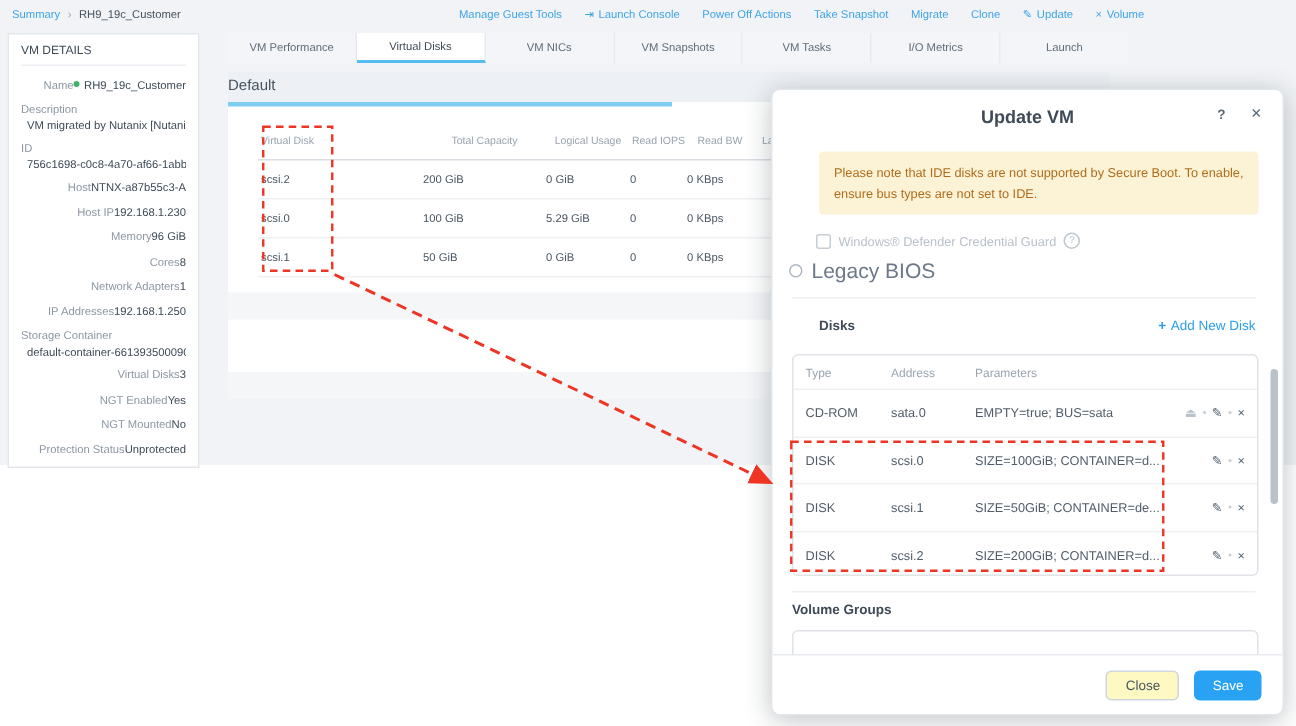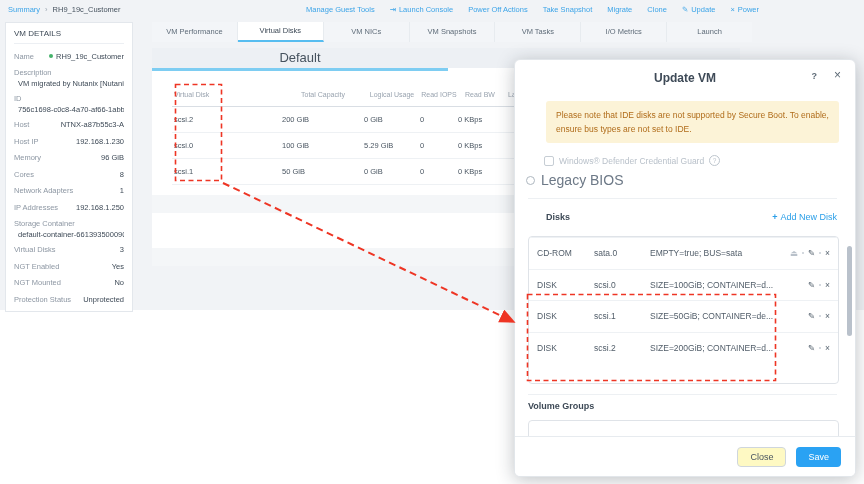--- a/index.html
+++ b/index.html
@@ -12,39 +12,39 @@
   .crumb .sec{color:#3ca4e8;cursor:pointer}
   .crumb .sep{color:#9aa5b0}
   .crumb .cur{color:#46525e}
   .actions{position:absolute;left:306px;top:0;height:18px;display:flex;align-items:center;gap:15px;font-size:7.5px;color:#3ca4e8;white-space:nowrap}
   .action{display:flex;align-items:center;gap:3px;cursor:pointer}
   .action .ic{font-size:7.5px}
 
   
   .sidebar{position:absolute;left:5px;top:22px;width:128px;height:290px;background:#fff;border:1px solid #e3e7ec;box-sizing:border-box;padding:6px 8px;font-size:7.5px;overflow:hidden}
   .sb-title{color:#3e4a57;font-size:8px;padding-bottom:5px;border-bottom:1px solid #eceff3;margin-bottom:4px}
-  .sb-row{display:flex;justify-content:space-between;align-items:center;height:16.5px}
+  .sb-row{display:flex;justify-content:flex-end;align-items:center;height:16.5px}
   .sb-row .lb{color:#8d97a3;white-space:nowrap}
   .sb-row .val{color:#3e4a57;text-align:right;white-space:nowrap}
   .sb-block{height:26px;padding-top:2px;box-sizing:border-box}
   .sb-block .lb{color:#8d97a3;height:12px;line-height:12px}
   .sb-block .val{color:#3e4a57;white-space:nowrap;overflow:hidden;padding-left:4px}
   .link{color:#3ca4e8;cursor:pointer}
   .gdot{display:inline-block;width:4px;height:4px;border-radius:50%;background:#44b16a;margin-right:3px;vertical-align:1px}
 
   
   .tabs{position:absolute;left:152px;top:22px;width:600px;height:20px;background:#f3f5f8;display:flex}
   .tab{flex:1;text-align:center;line-height:20px;font-size:7.5px;color:#5f6c79;border-right:1px solid #e7ebef;box-sizing:border-box;cursor:pointer;white-space:nowrap;overflow:hidden}
   .tab:last-child{border-right:none}
   .tab.active{background:#fff;border-bottom:2px solid #57bdf0;color:#3e4a57;line-height:18px}
 
   
   .tablecard{position:absolute;left:152px;top:48px;width:588px;height:218px;background:#fff}
   .subbar{position:absolute;left:0;top:0;width:588px;height:20px;background:#edf0f4}
-  .subtab{position:absolute;left:0;top:0;width:296px;height:20px;line-height:20px;text-align:center;font-size:13px;color:#46525e;cursor:pointer}
+  .subtab{position:absolute;left:0;top:0;width:296px;height:20px;line-height:20px;font-size:10px;color:#46525e;cursor:pointer}
   .subline{position:absolute;left:0;top:20px;width:296px;height:3px;background:#7ecdf2}
   .stripe1{position:absolute;left:0;top:147px;width:588px;height:18px;background:#f4f6f8}
   .stripe2{position:absolute;left:0;top:200px;width:588px;height:18px;background:#f4f6f8}
   .tbl{position:absolute;left:20px;top:23px;width:548px}
   .thead{display:flex;height:36px;align-items:flex-end;padding-bottom:8px;box-sizing:border-box;border-bottom:1px solid #d9dee4;font-size:7px;color:#99a3af}
   .trow{display:flex;height:25px;align-items:center;border-bottom:1px solid #eef1f4;font-size:7.5px;color:#4a5662}
   .c1{width:110px;padding-left:2px;box-sizing:border-box}
   .c2{width:82px}.c3{width:56px}.c4{width:38px}.c5{width:44px}
   .c6{flex:1;padding-left:6px;white-space:nowrap;overflow:hidden}
   .thead .c2,.thead .c3,.thead .c4,.thead .c5{text-align:center;white-space:nowrap}
@@ -113,21 +113,21 @@
       </span>
     <span class="action">
         <span>Clone</span>
       </span>
     <span class="action">
         <span class="ic">✎</span>
         <span>Update</span>
       </span>
     <span class="action">
         <span class="ic">×</span>
-        <span>Power</span>
+        <span>Volume</span>
       </span>
   </div>
 </div>
 
 <div class="sidebar">
   <div class="sb-title">VM DETAILS</div>
   <div class="sb-row">
     <span class="lb">Name</span>
     <span class="val"><span class="gdot"></span><span>RH9_19c_Customer</span></span>
   </div>
@@ -258,20 +258,25 @@
 
   <div class="mdiv" style="top:138px"></div>
 
   <div class="disks-head">Disks</div>
   <div class="add-disk">
     <span class="plus">+</span>
     <span>Add New Disk</span>
   </div>
 
   <div class="dtable">
+    <div class="drow dhead">
+      <div class="dc1">Type</div>
+      <div class="dc2">Address</div>
+      <div class="dc3">Parameters</div>
+    </div>
     <div class="drow">
       <div class="dc1">CD-ROM</div>
       <div class="dc2">sata.0</div>
       <div class="dc3">EMPTY=true; BUS=sata</div>
       <div class="dicons">
         <span class="eject">⏏</span>
         <i class="sepdot"></i>
         <span>✎</span>
         <i class="sepdot"></i>
         <span>×</span>

